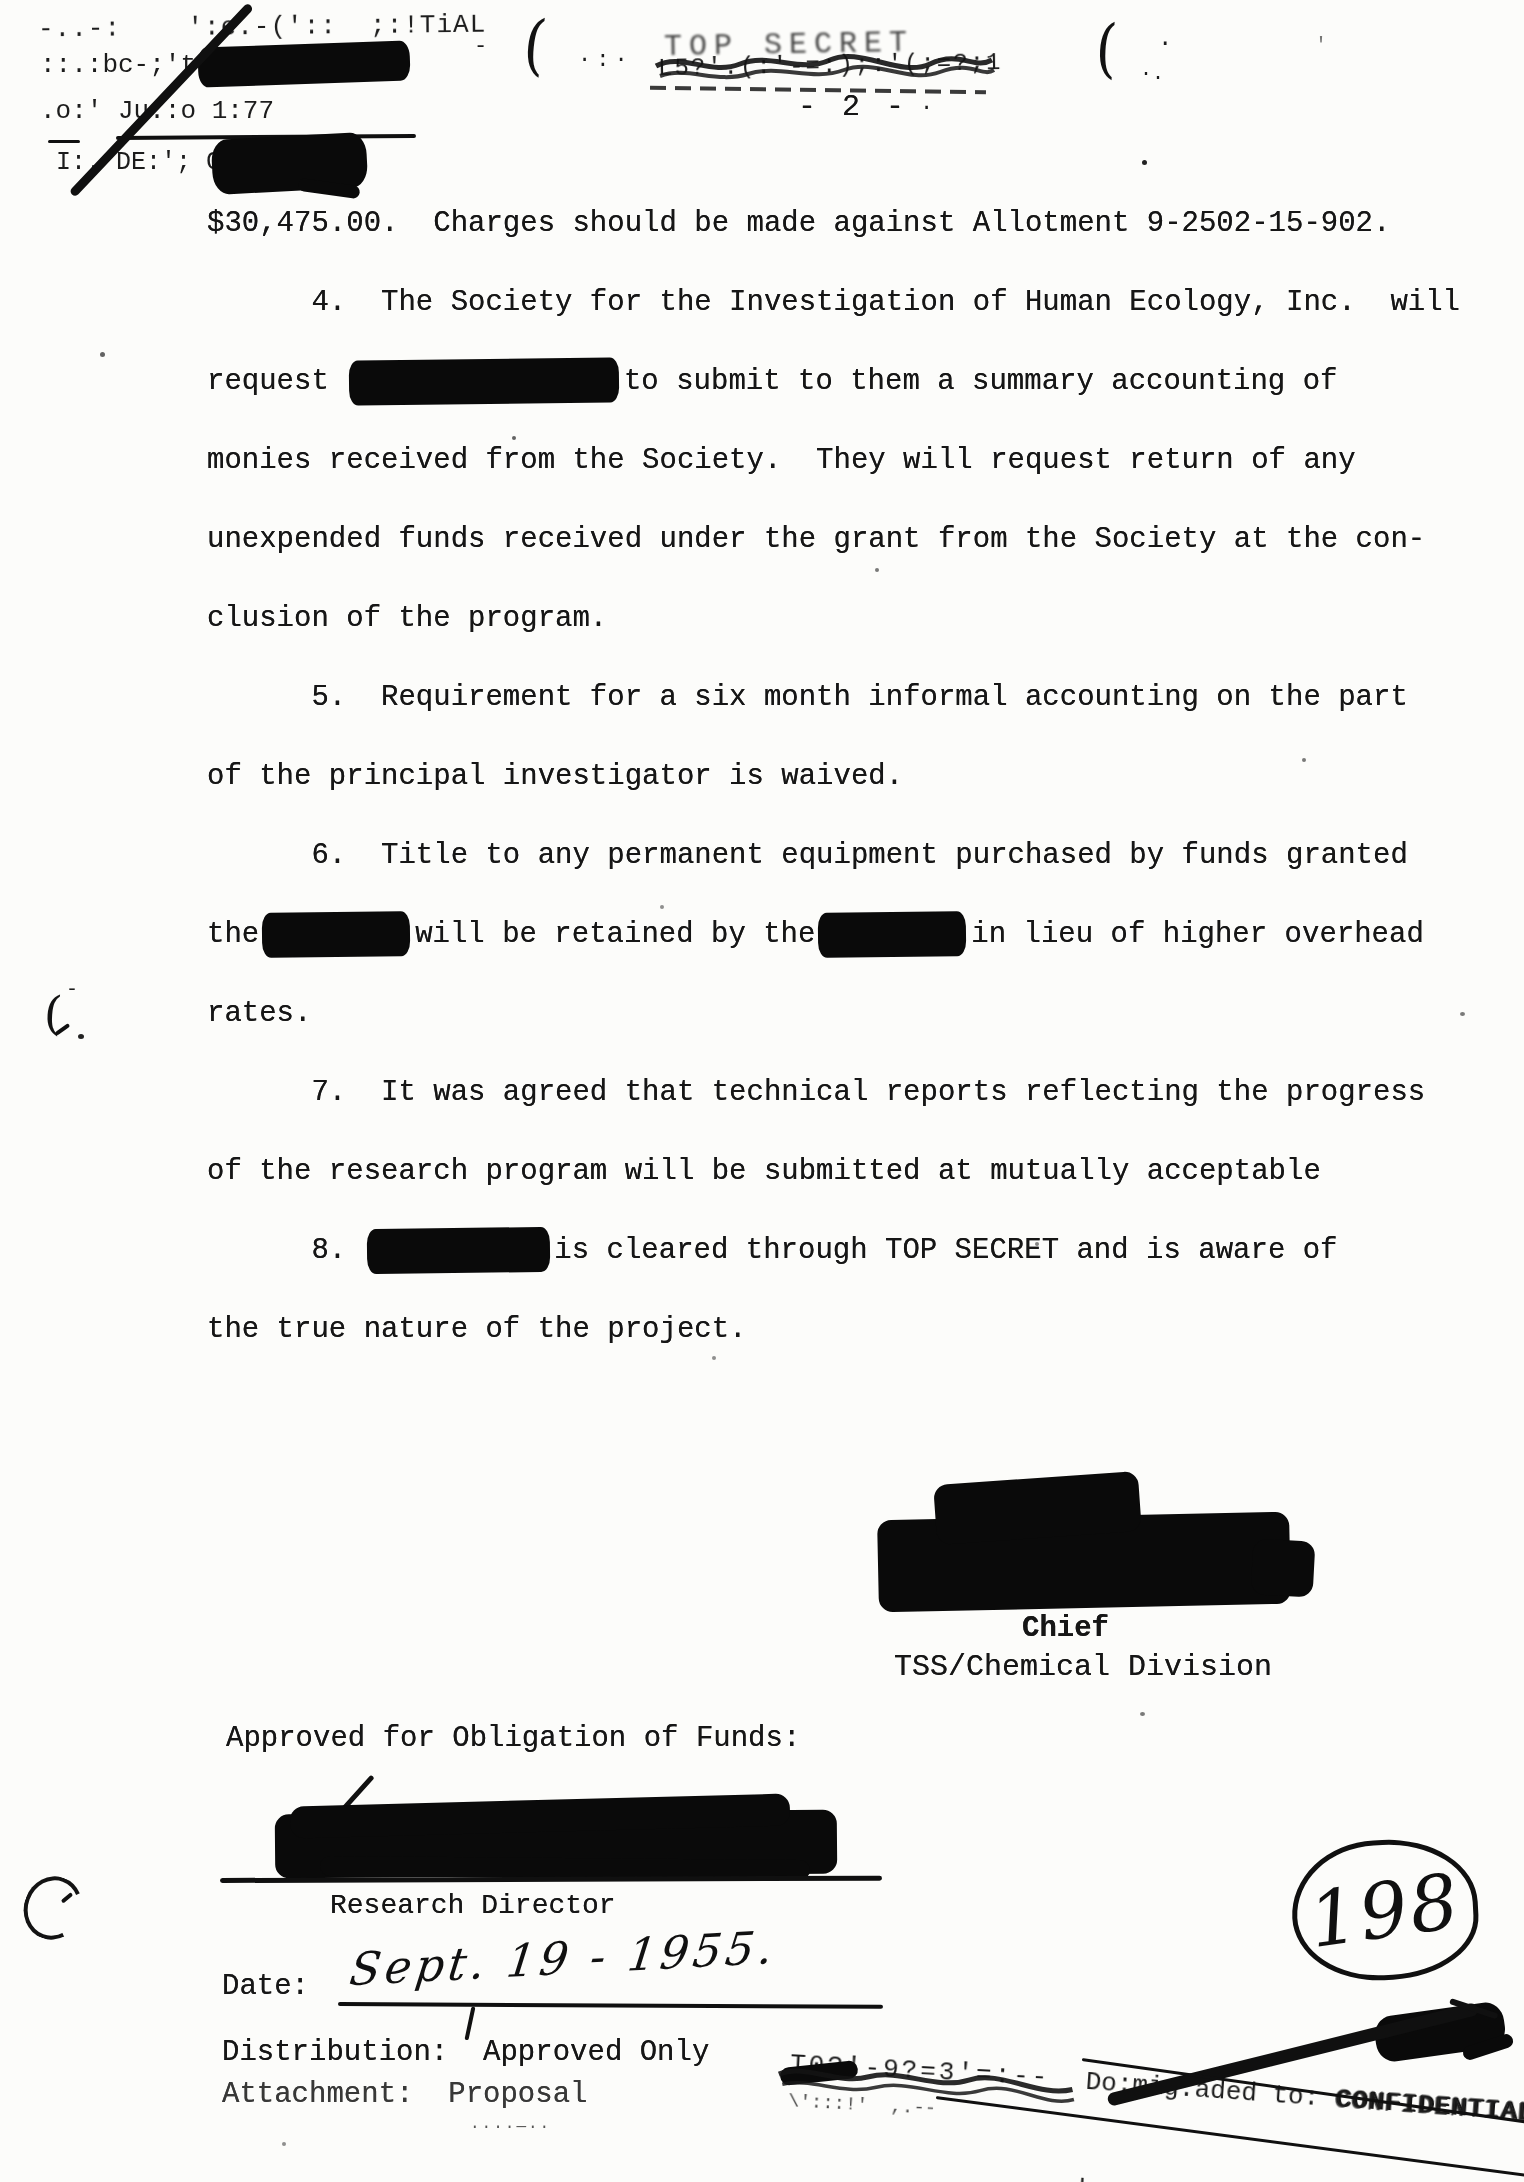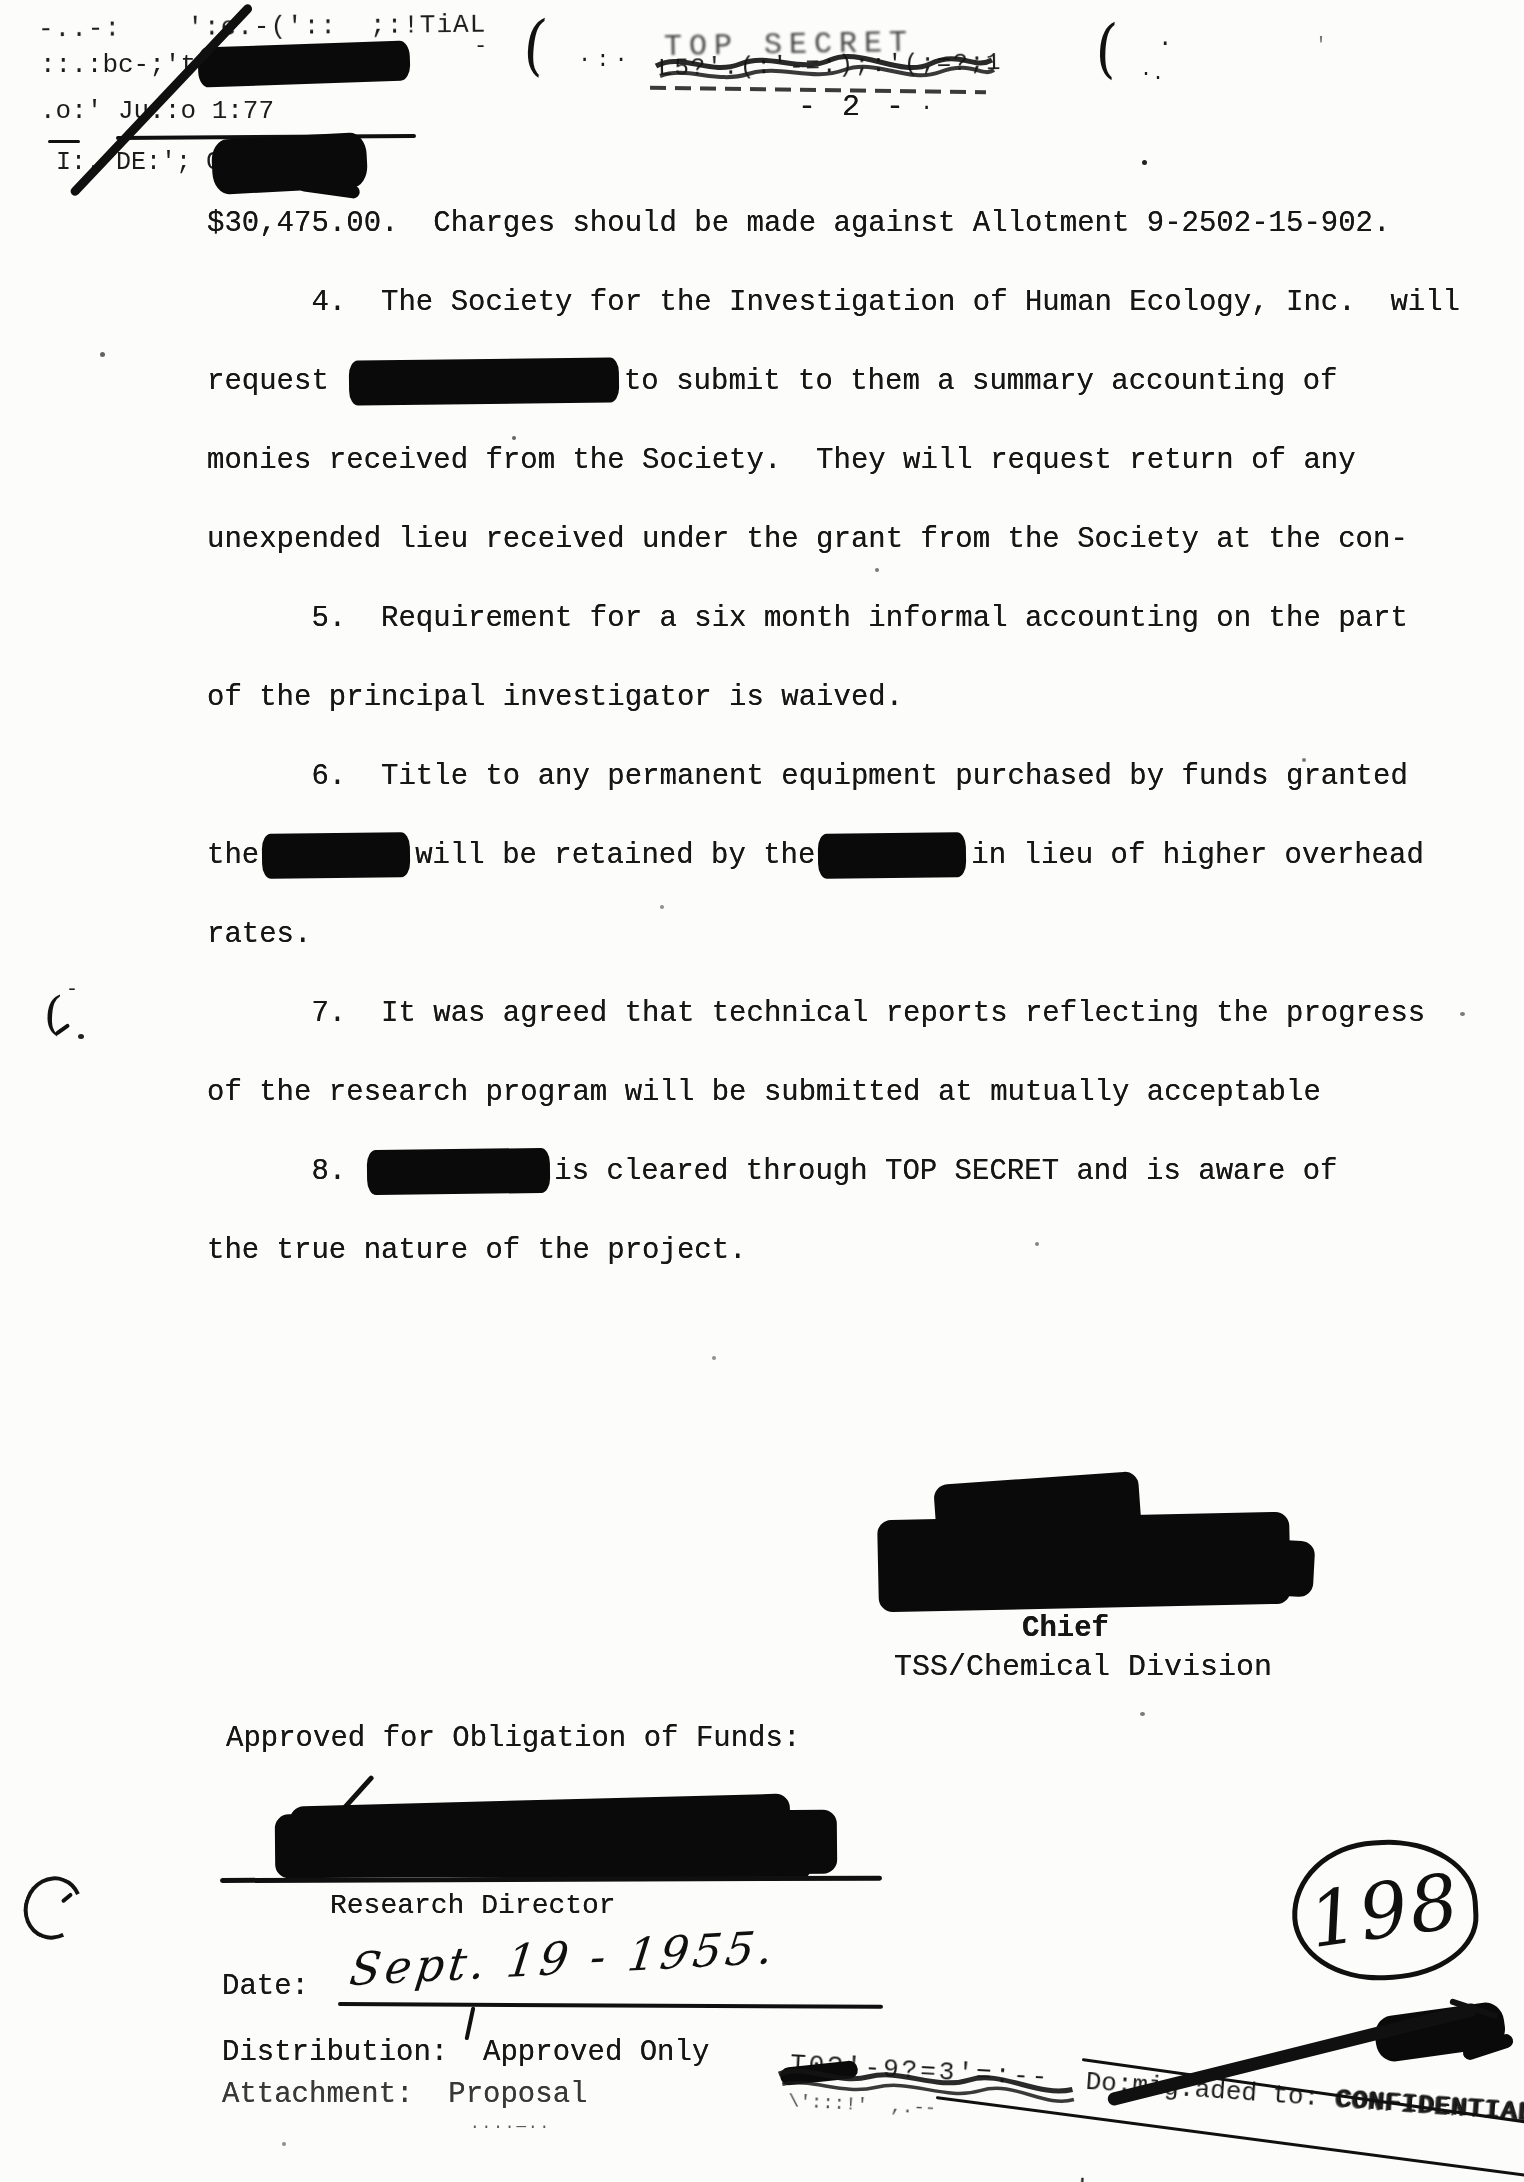--- a/index.html
+++ b/index.html
@@ -72,21 +72,22 @@
   <span class="abs stampy" style="left:1315px;top:34px;font-size:20px;opacity:.6;">'</span>
 
   <div class="abs ink" style="left:798px;top:90px;font-size:30px;letter-spacing:4px;">- 2 -</div>
   <span class="abs stampy" style="left:920px;top:96px;font-size:22px;">·</span>
 
   <div class="bodyblock" id="body-lines">
       <div class="bline"><span class="typed">$30,475.00.  Charges should be made against Allotment 9-2502-15-902.</span></div>
       <div class="bline"><span class="typed">      4.  The Society for the Investigation of Human Ecology, Inc.  will</span></div>
       <div class="bline"><span class="typed">request </span><span class="redact inline" style="width: 15.5ch;"></span><span class="typed">to submit to them a summary accounting of</span></div>
       <div class="bline"><span class="typed">monies received from the Society.  They will request return of any</span></div>
-      <div class="bline"><span class="typed">unexpended lieu received under the grant from the Society at the con-</span></div>
+      <div class="bline"><span class="typed">unexpended funds received under the grant from the Society at the con-</span></div>
+      <div class="bline"><span class="typed">clusion of the program.</span></div>
       <div class="bline"><span class="typed">      5.  Requirement for a six month informal accounting on the part</span></div>
       <div class="bline"><span class="typed">of the principal investigator is waived.</span></div>
       <div class="bline"><span class="typed">      6.  Title to any permanent equipment purchased by funds granted</span></div>
       <div class="bline"><span class="typed">the</span><span class="redact inline" style="width: 8.5ch;"></span><span class="typed">will be retained by the</span><span class="redact inline" style="width: 8.5ch;"></span><span class="typed">in lieu of higher overhead</span></div>
       <div class="bline"><span class="typed">rates.</span></div>
       <div class="bline"><span class="typed">      7.  It was agreed that technical reports reflecting the progress</span></div>
       <div class="bline"><span class="typed">of the research program will be submitted at mutually acceptable</span></div>
       <div class="bline"><span class="typed">      8. </span><span class="redact inline" style="width: 10.5ch;"></span><span class="typed">is cleared through TOP SECRET and is aware of</span></div>
       <div class="bline"><span class="typed">the true nature of the project.</span></div>
     </div>

